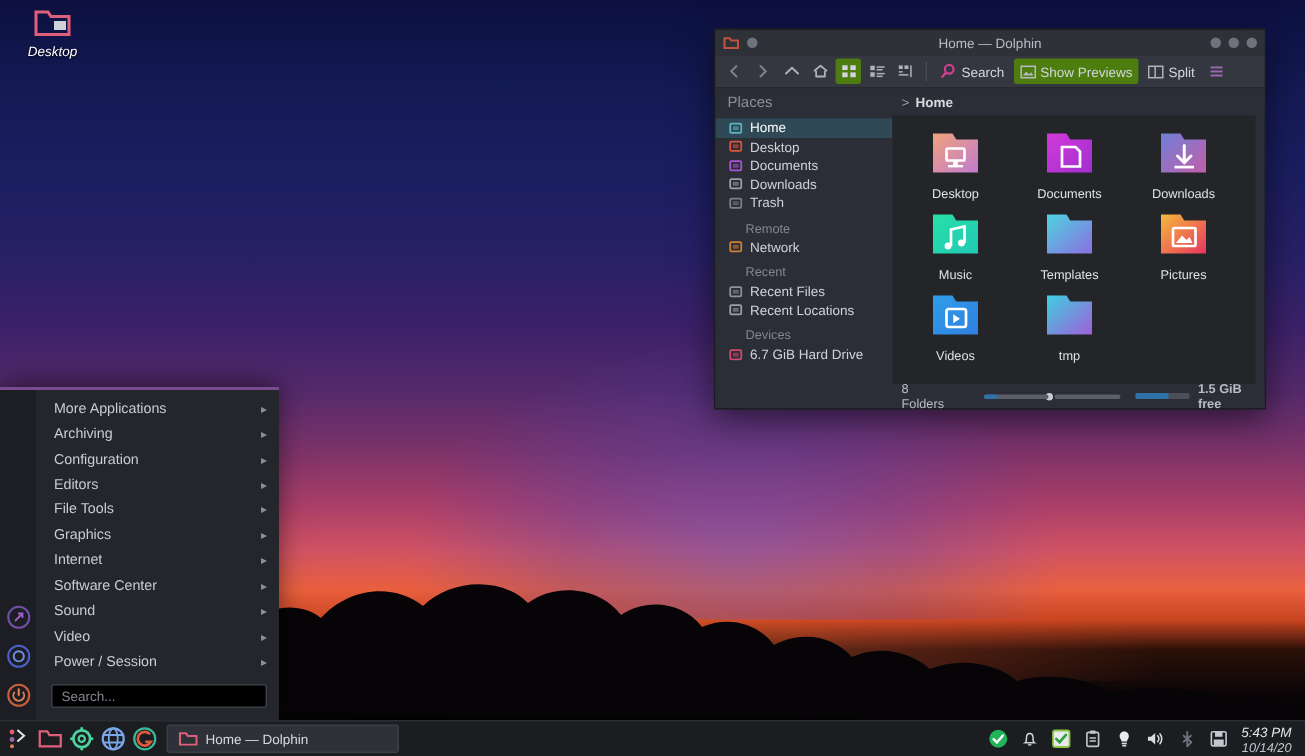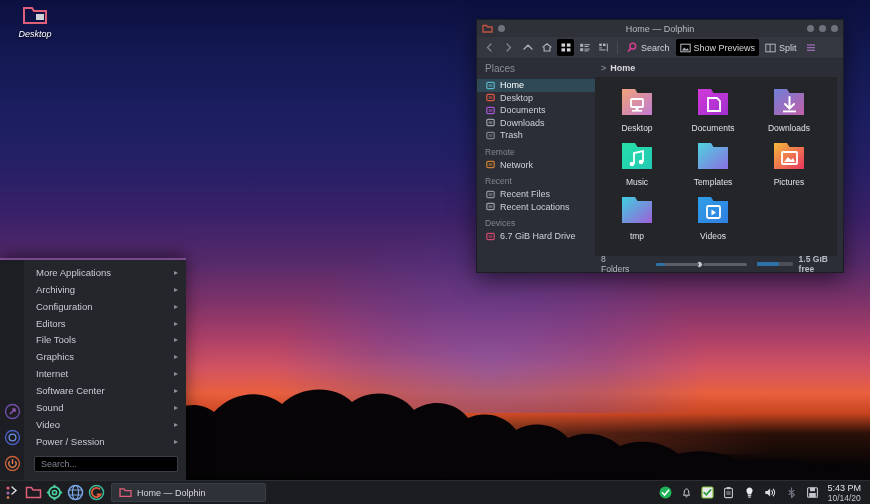--- a/index.html
+++ b/index.html
@@ -78,21 +78,21 @@
 
   .toolbar {
     height: 22px; background: #34373f; display: flex; align-items: center;
     gap: 2px; padding: 0 4px; flex: 0 0 auto; border-bottom: 1px solid #262930;
   }
   .tb-btn {
     display: flex; align-items: center; justify-content: center;
     height: 17px; min-width: 17px; border-radius: 2px; color: #aeb2bb;
     font-size: 9px; padding: 0 2px;
   }
-  .tb-btn.active { background: #000000; }
+  .tb-btn.active { background: #4d7c0f; }
   .tb-btn.labeled { gap: 3px; padding: 0 4px; }
   .tb-sep { width: 1px; height: 13px; background: #474b52; margin: 0 3px; }
   .tb-btn .txt { color: #d2d5db; font-size: 9px; }
 
   .urlbar {
     height: 18px; background: #2b2e36; display: flex; align-items: center;
     flex: 0 0 auto;
   }
   .urlbar .places-head {
     width: 118px; font-size: 10px; color: #8b8f99; padding-left: 8px;
@@ -100,21 +100,21 @@
   .crumbs { display: flex; align-items: center; gap: 4px; padding-left: 6px;
             font-size: 9px; color: #d8dade; font-weight: bold; }
   .crumbs .chev { color: #9a9ea7; font-weight: normal; font-size: 9px; }
 
   .body-row { display: flex; flex: 1 1 auto; min-height: 0; }
 
   .sidebar {
     width: 118px; background: #2b2e36; padding: 0 0 4px 0;
     font-size: 9px; flex: 0 0 auto; overflow: hidden;
   }
-  .sb-group { color: #83878f; padding: 5px 0 2px 8px; font-size: 8.5px; }
+  .sb-group { color: #83878f; padding: 5px 0 2px 8px; font-size: 8.5px; margin-left: 12px; }
   .sb-item {
     display: flex; align-items: center; gap: 5px; height: 12.5px;
     padding-left: 9px; color: #cfd2d8; font-size: 9px;
   }
   .sb-item.sel { background: #2f4a56; color: #ffffff; }
   .sb-ico { width: 9px; height: 9px; flex: 0 0 auto; position: relative; }
 
   .view {
     flex: 1 1 auto; background: #232529; margin: 0 6px 0 0; position: relative;
     display: flex; flex-wrap: wrap; align-content: flex-start;
@@ -172,21 +172,21 @@
   }
   .tb-launch { display: flex; align-items: center; gap: 3px; }
   .launch-ico { width: 18px; height: 18px; display: flex; align-items: center; justify-content: center; }
   .task-btn {
     margin-left: 6px; height: 19px; min-width: 155px; background: #2e3138;
     border: 1px solid #3a3e45; border-radius: 2px; display: flex; align-items: center;
     gap: 5px; padding: 0 7px; color: #d6d9de; font-size: 9px;
   }
   .tray { margin-left: auto; display: flex; align-items: center; gap: 8px; padding-right: 6px; }
   .tray-ico { width: 13px; height: 13px; display: flex; align-items: center; justify-content: center; }
-  .clock { color: #e2e4e8; font-size: 9px; line-height: 10px; text-align: center; }
+  .clock { color: #e2e4e8; font-size: 9px; line-height: 10px; text-align: right; font-style: italic; }
   .clock .d { color: #c3c6cc; font-size: 8.5px; }
 </style>
 </head>
 <body>
 
 <div id="screen">
 
   <div class="wall">
     <div class="wall-sky2"></div>
     <div class="wall-glow"></div>
@@ -465,42 +465,42 @@
                 </defs>
                 <path d="M4,4 L17,4 L19.5,8 L34,8 L34,30 L4,30 Z" fill="url(#gPictures)"></path>
                 <rect x="12" y="13" width="15" height="12" rx="1" fill="none" stroke="#fff" stroke-width="1.8"></rect>
                 <path d="M14,23 L18,18 L21,21 L23,19 L25,23 Z" fill="#fff"></path>
               </svg></div>
             <div class="fname">Pictures</div>
           </div>
           <div class="f-item">
             <div><svg width="38" height="32" viewBox="0 0 38 32">
                 <defs>
+                  <linearGradient id="gVideos" x1="0" y1="0" x2="1" y2="1">
+                    <stop offset="0" stop-color="#2f9ee8"></stop>
+                    <stop offset="1" stop-color="#2f7fe0"></stop>
+                  </linearGradient>
+                </defs>
+                <path d="M4,4 L17,4 L19.5,8 L34,8 L34,30 L4,30 Z" fill="url(#gVideos)"></path>
+                <rect x="13" y="13" width="13" height="12" rx="1.5" fill="none" stroke="#fff" stroke-width="1.8"></rect>
+                <path d="M17.5,16.5 L22,19.5 L17.5,22.5 Z" fill="#fff"></path>
+              </svg></div>
+            <div class="fname">Videos</div>
+          </div>
+          <div class="f-item">
+            <div><svg width="38" height="32" viewBox="0 0 38 32">
+                <defs>
                   <linearGradient id="gtmp" x1="0" y1="0" x2="1" y2="1">
                     <stop offset="0" stop-color="#3ecfe0"></stop>
                     <stop offset="1" stop-color="#a05fd8"></stop>
                   </linearGradient>
                 </defs>
                 <path d="M4,4 L17,4 L19.5,8 L34,8 L34,30 L4,30 Z" fill="url(#gtmp)"></path>
               </svg></div>
             <div class="fname">tmp</div>
-          </div>
-          <div class="f-item">
-            <div><svg width="38" height="32" viewBox="0 0 38 32">
-                <defs>
-                  <linearGradient id="gVideos" x1="0" y1="0" x2="1" y2="1">
-                    <stop offset="0" stop-color="#2f9ee8"></stop>
-                    <stop offset="1" stop-color="#2f7fe0"></stop>
-                  </linearGradient>
-                </defs>
-                <path d="M4,4 L17,4 L19.5,8 L34,8 L34,30 L4,30 Z" fill="url(#gVideos)"></path>
-                <rect x="13" y="13" width="13" height="12" rx="1.5" fill="none" stroke="#fff" stroke-width="1.8"></rect>
-                <path d="M17.5,16.5 L22,19.5 L17.5,22.5 Z" fill="#fff"></path>
-              </svg></div>
-            <div class="fname">Videos</div>
           </div>
         </div>
     </div>
 
     <div class="statusbar">
       <span class="count">8 Folders</span>
       <div class="zoomslider">
         <div class="zs-track">
           <div class="zs-fill" style="width: 20%;"></div>
         </div>

